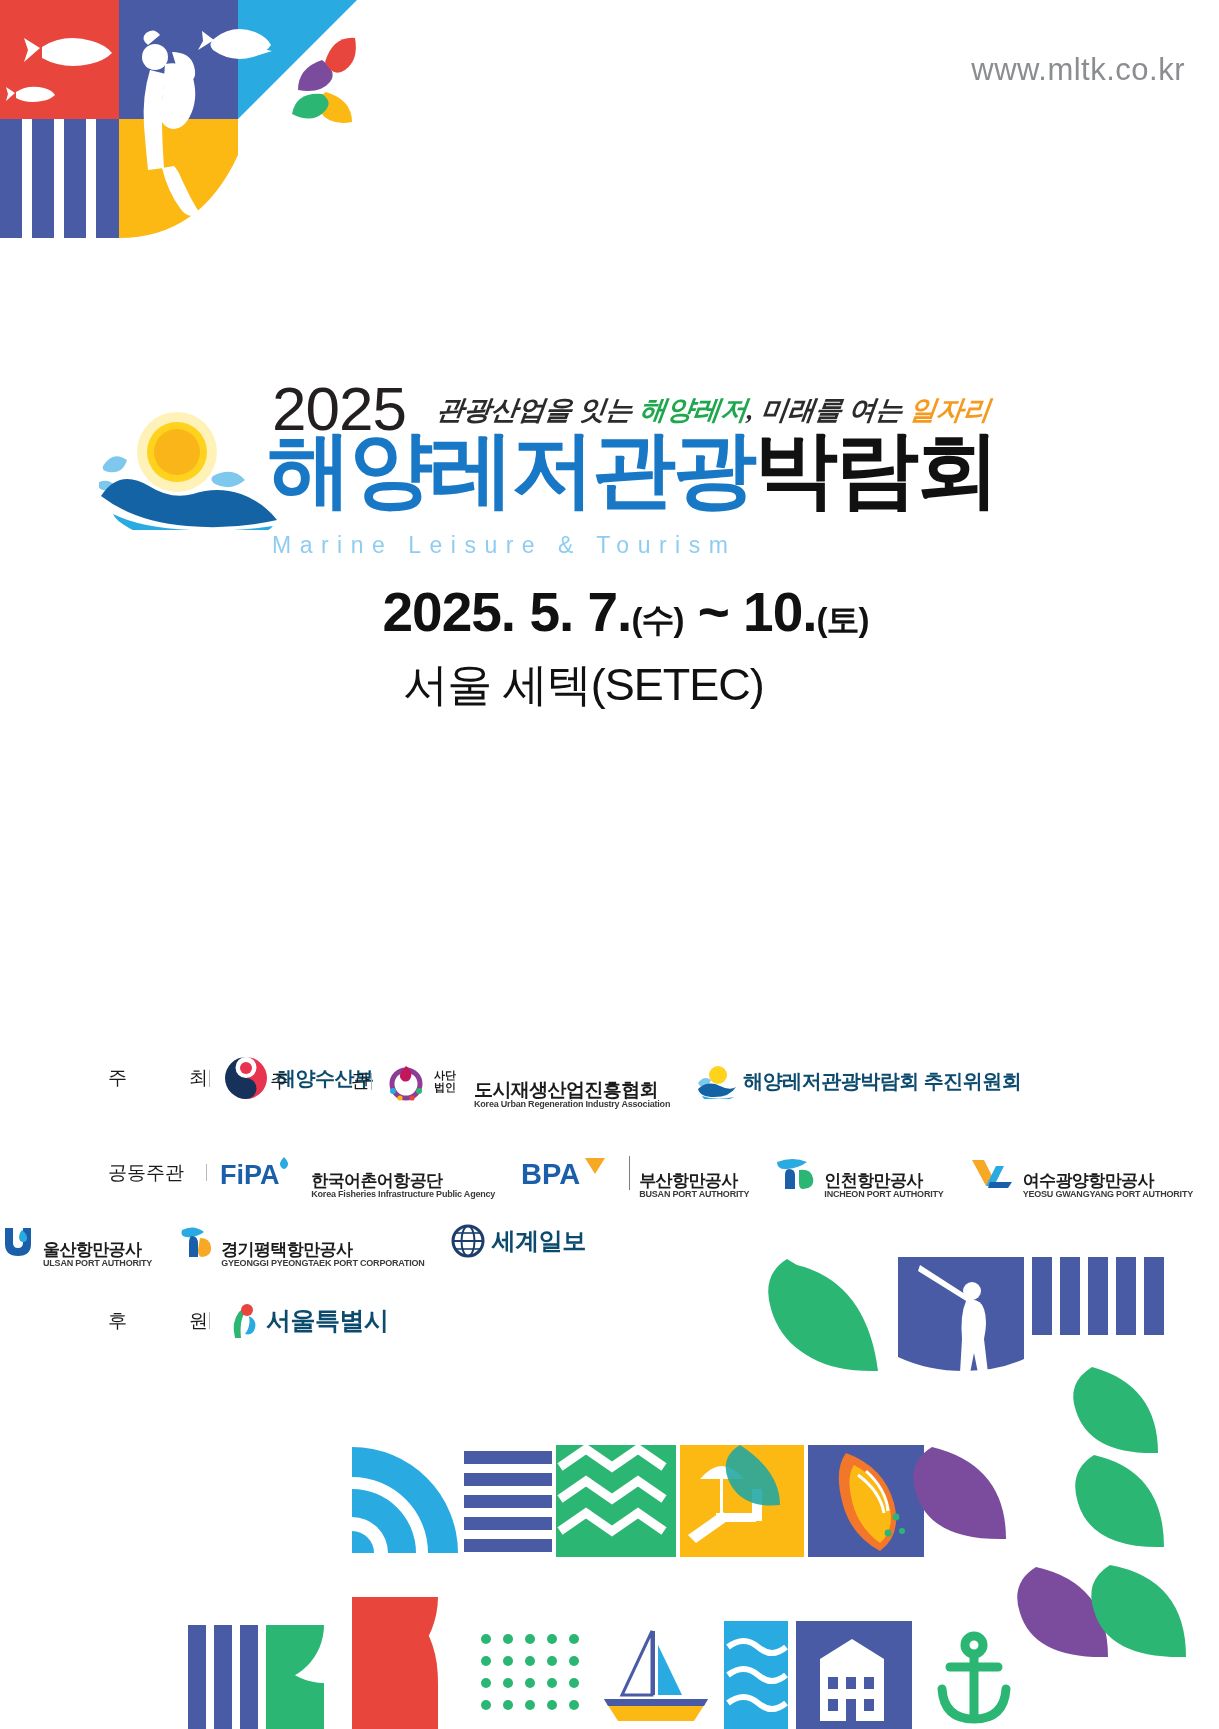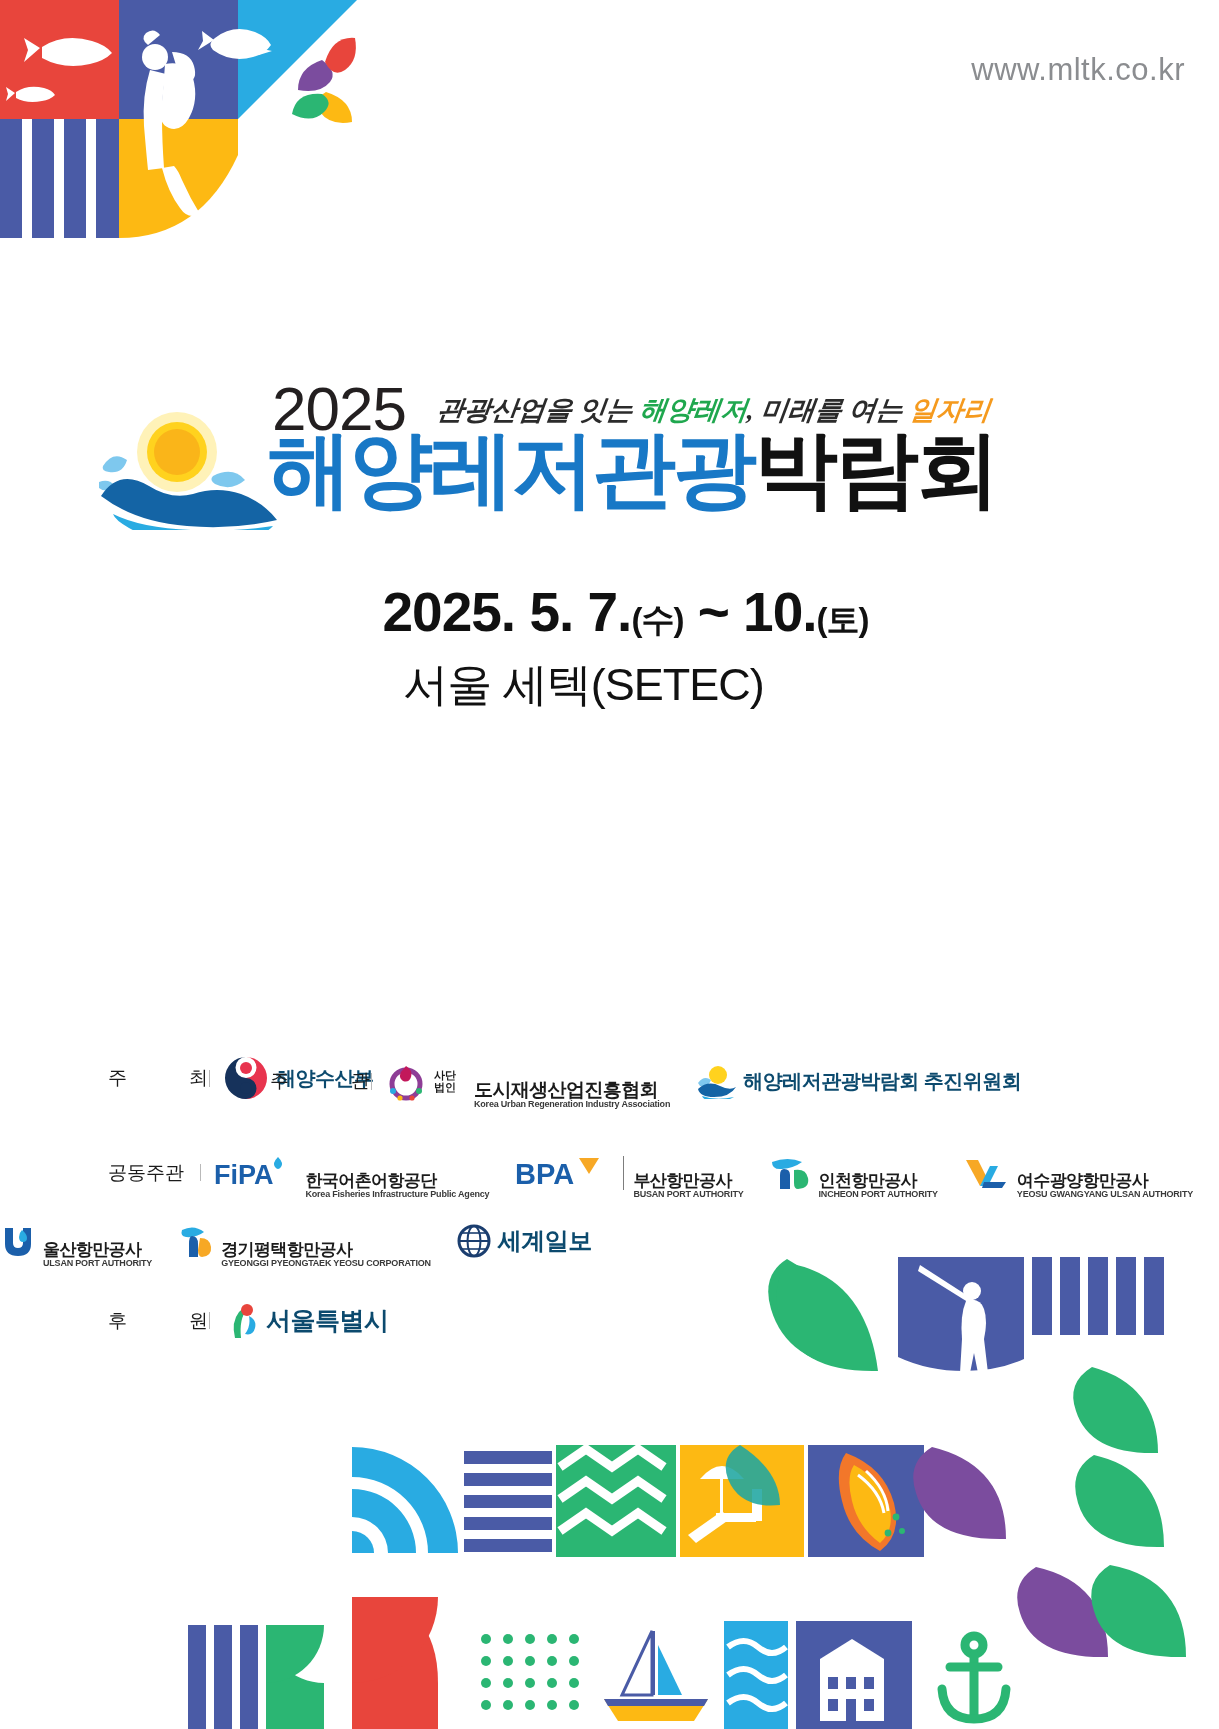--- a/index.html
+++ b/index.html
@@ -177,20 +177,21 @@
     <div id="year-label">2025</div>
 
     <div id="tagline">
       <span class="seg-a">관광산업을 잇는 </span><span class="seg-b">해양레저</span><span class="seg-c">, 미래를 여는 </span><span class="seg-d">일자리</span>
     </div>
 
     <div id="main-title">
       <span class="t-blue">해양레저관광</span><span class="t-black">박람회</span>
     </div>
 
+    <div id="latin-sub">Marine Leisure &amp; Tourism</div>
   </div>
 </div>
 
 <div id="event-date">
   <span>2025. 5. 7.</span><span class="day-small">(수)</span><span> ~ </span><span>10.</span><span class="day-small">(토)</span>
 </div>
 
 <div id="event-venue">서울 세텍(SETEC)</div>
 
 <div id="sponsor-area">
@@ -292,21 +293,21 @@
     </div>
 
     <div class="org-item">
       <svg class="org-mark" width="46" height="34" viewBox="0 0 46 34" xmlns="http://www.w3.org/2000/svg">
         <path d="M2 4 L14 4 L22 20 L16 30 Z" fill="#F7A825"></path>
         <path d="M16 30 L26 10 L34 10 L24 30 Z" fill="#29ABE2"></path>
         <path d="M20 26 L42 26 L38 32 L18 32 Z" fill="#1B5FAA"></path>
       </svg>
       <div class="org-stack">
         <span class="ko">여수광양항만공사</span>
-        <span class="en">YEOSU GWANGYANG ULSAN AUTHORITY</span>
+        <span class="en">YEOSU GWANGYANG PORT AUTHORITY</span>
       </div>
     </div>
   </div>
 
   <div class="spon-row indent">
     <div class="org-item">
       <svg class="org-mark" width="36" height="34" viewBox="0 0 36 34" xmlns="http://www.w3.org/2000/svg">
         <path d="M5 4 L5 20 q0 12 13 12 q13 0 13-12 L31 4 L23 4 L23 19 q0 5 -5 5 q-5 0 -5-5 L13 4 Z" fill="#1B5FAA"></path>
         <path d="M22 6 q5 4 5 8 q0 4 -4 4 q-4 0 -4-5 q0-4 3-7z" fill="#29ABE2"></path>
       </svg>
@@ -317,21 +318,21 @@
     </div>
 
     <div class="org-item">
       <svg class="org-mark" width="36" height="34" viewBox="0 0 36 34" xmlns="http://www.w3.org/2000/svg">
         <path d="M4 6 q12-6 22 2 q-8 6 -18 5 q-6-1 -4-7z" fill="#29ABE2"></path>
         <path d="M14 12 q6 0 6 8 l0 13 l-9 0 l0-13 q0-8 3-8z" fill="#1B5FAA"></path>
         <path d="M22 14 q10 0 11 9 q1 9 -9 10 q-4 0 -4-7z" fill="#F7A825"></path>
       </svg>
       <div class="org-stack">
         <span class="ko">경기평택항만공사</span>
-        <span class="en">GYEONGGI PYEONGTAEK YEOSU CORPORATION</span>
+        <span class="en">GYEONGGI PYEONGTAEK PORT CORPORATION</span>
       </div>
     </div>
 
     <div class="org-item">
       <svg class="org-mark" width="34" height="34" viewBox="0 0 34 34" xmlns="http://www.w3.org/2000/svg">
         <circle cx="17" cy="17" r="15" fill="none" stroke="#1B3E6F" stroke-width="3"></circle>
         <ellipse cx="17" cy="17" rx="6.5" ry="15" fill="none" stroke="#1B3E6F" stroke-width="2"></ellipse>
         <line x1="2.5" y1="17" x2="31.5" y2="17" stroke="#1B3E6F" stroke-width="2"></line>
         <line x1="5" y1="9" x2="29" y2="9" stroke="#1B3E6F" stroke-width="1.6"></line>
         <line x1="5" y1="25" x2="29" y2="25" stroke="#1B3E6F" stroke-width="1.6"></line>

